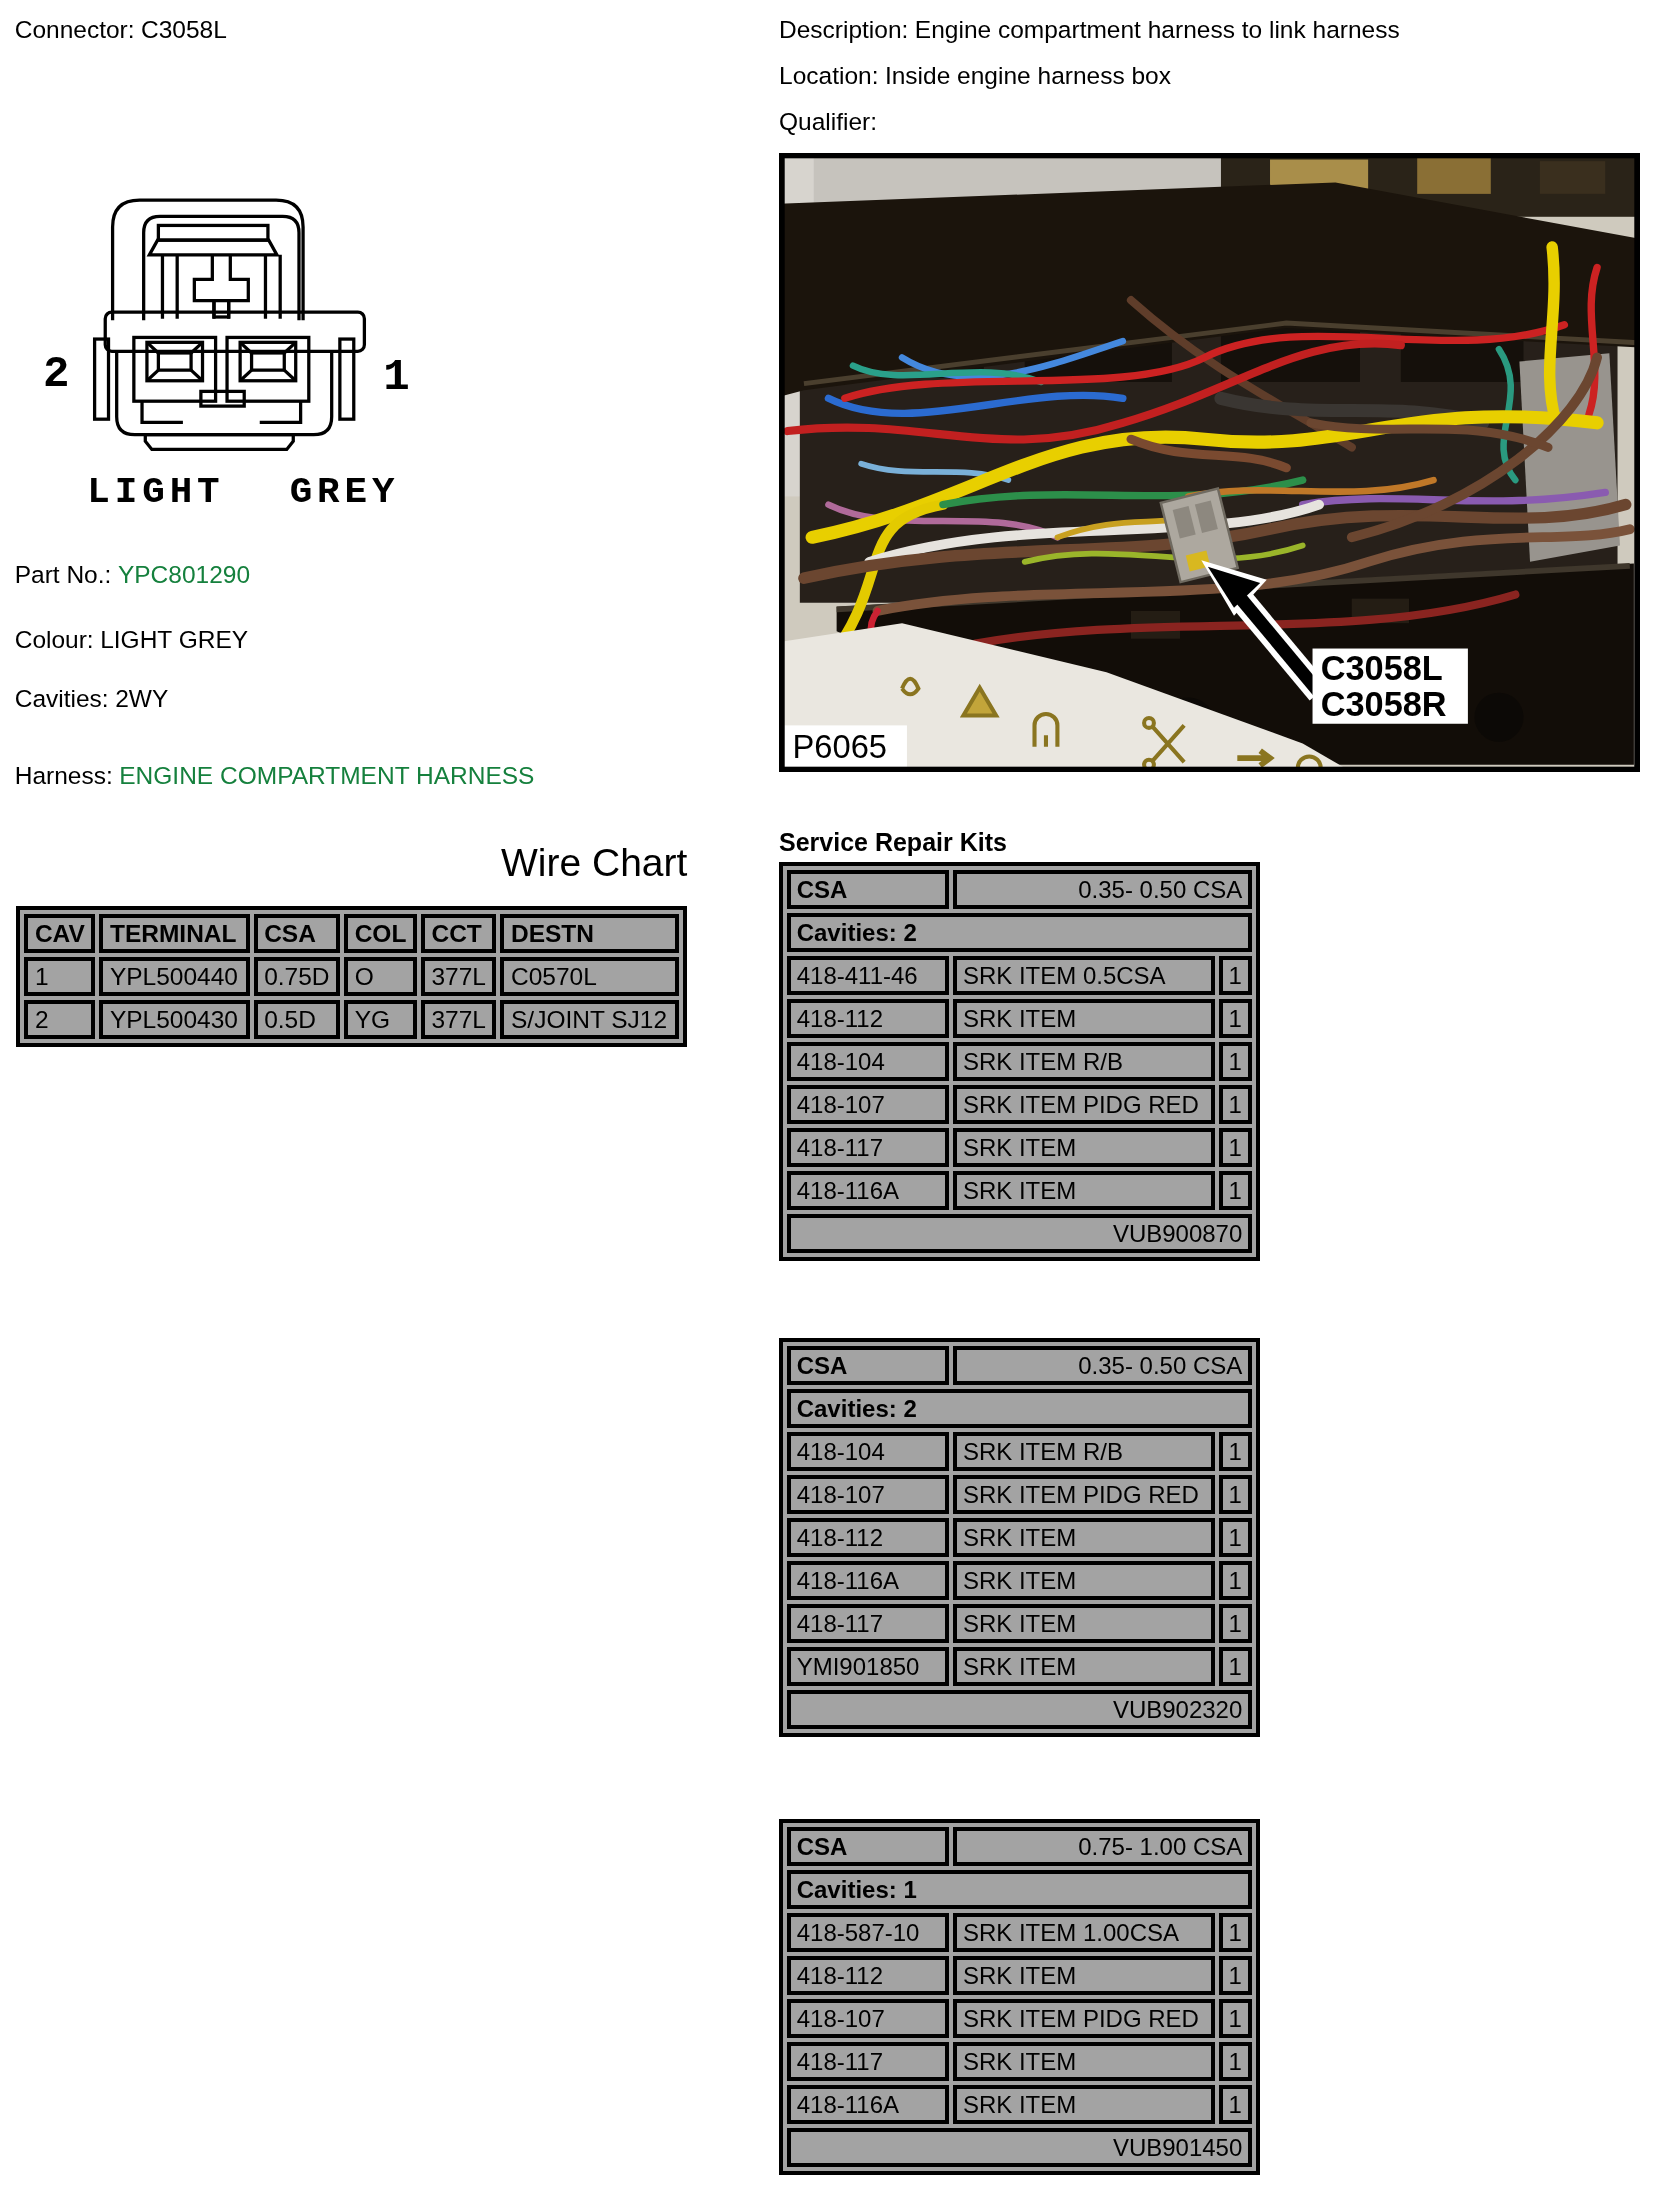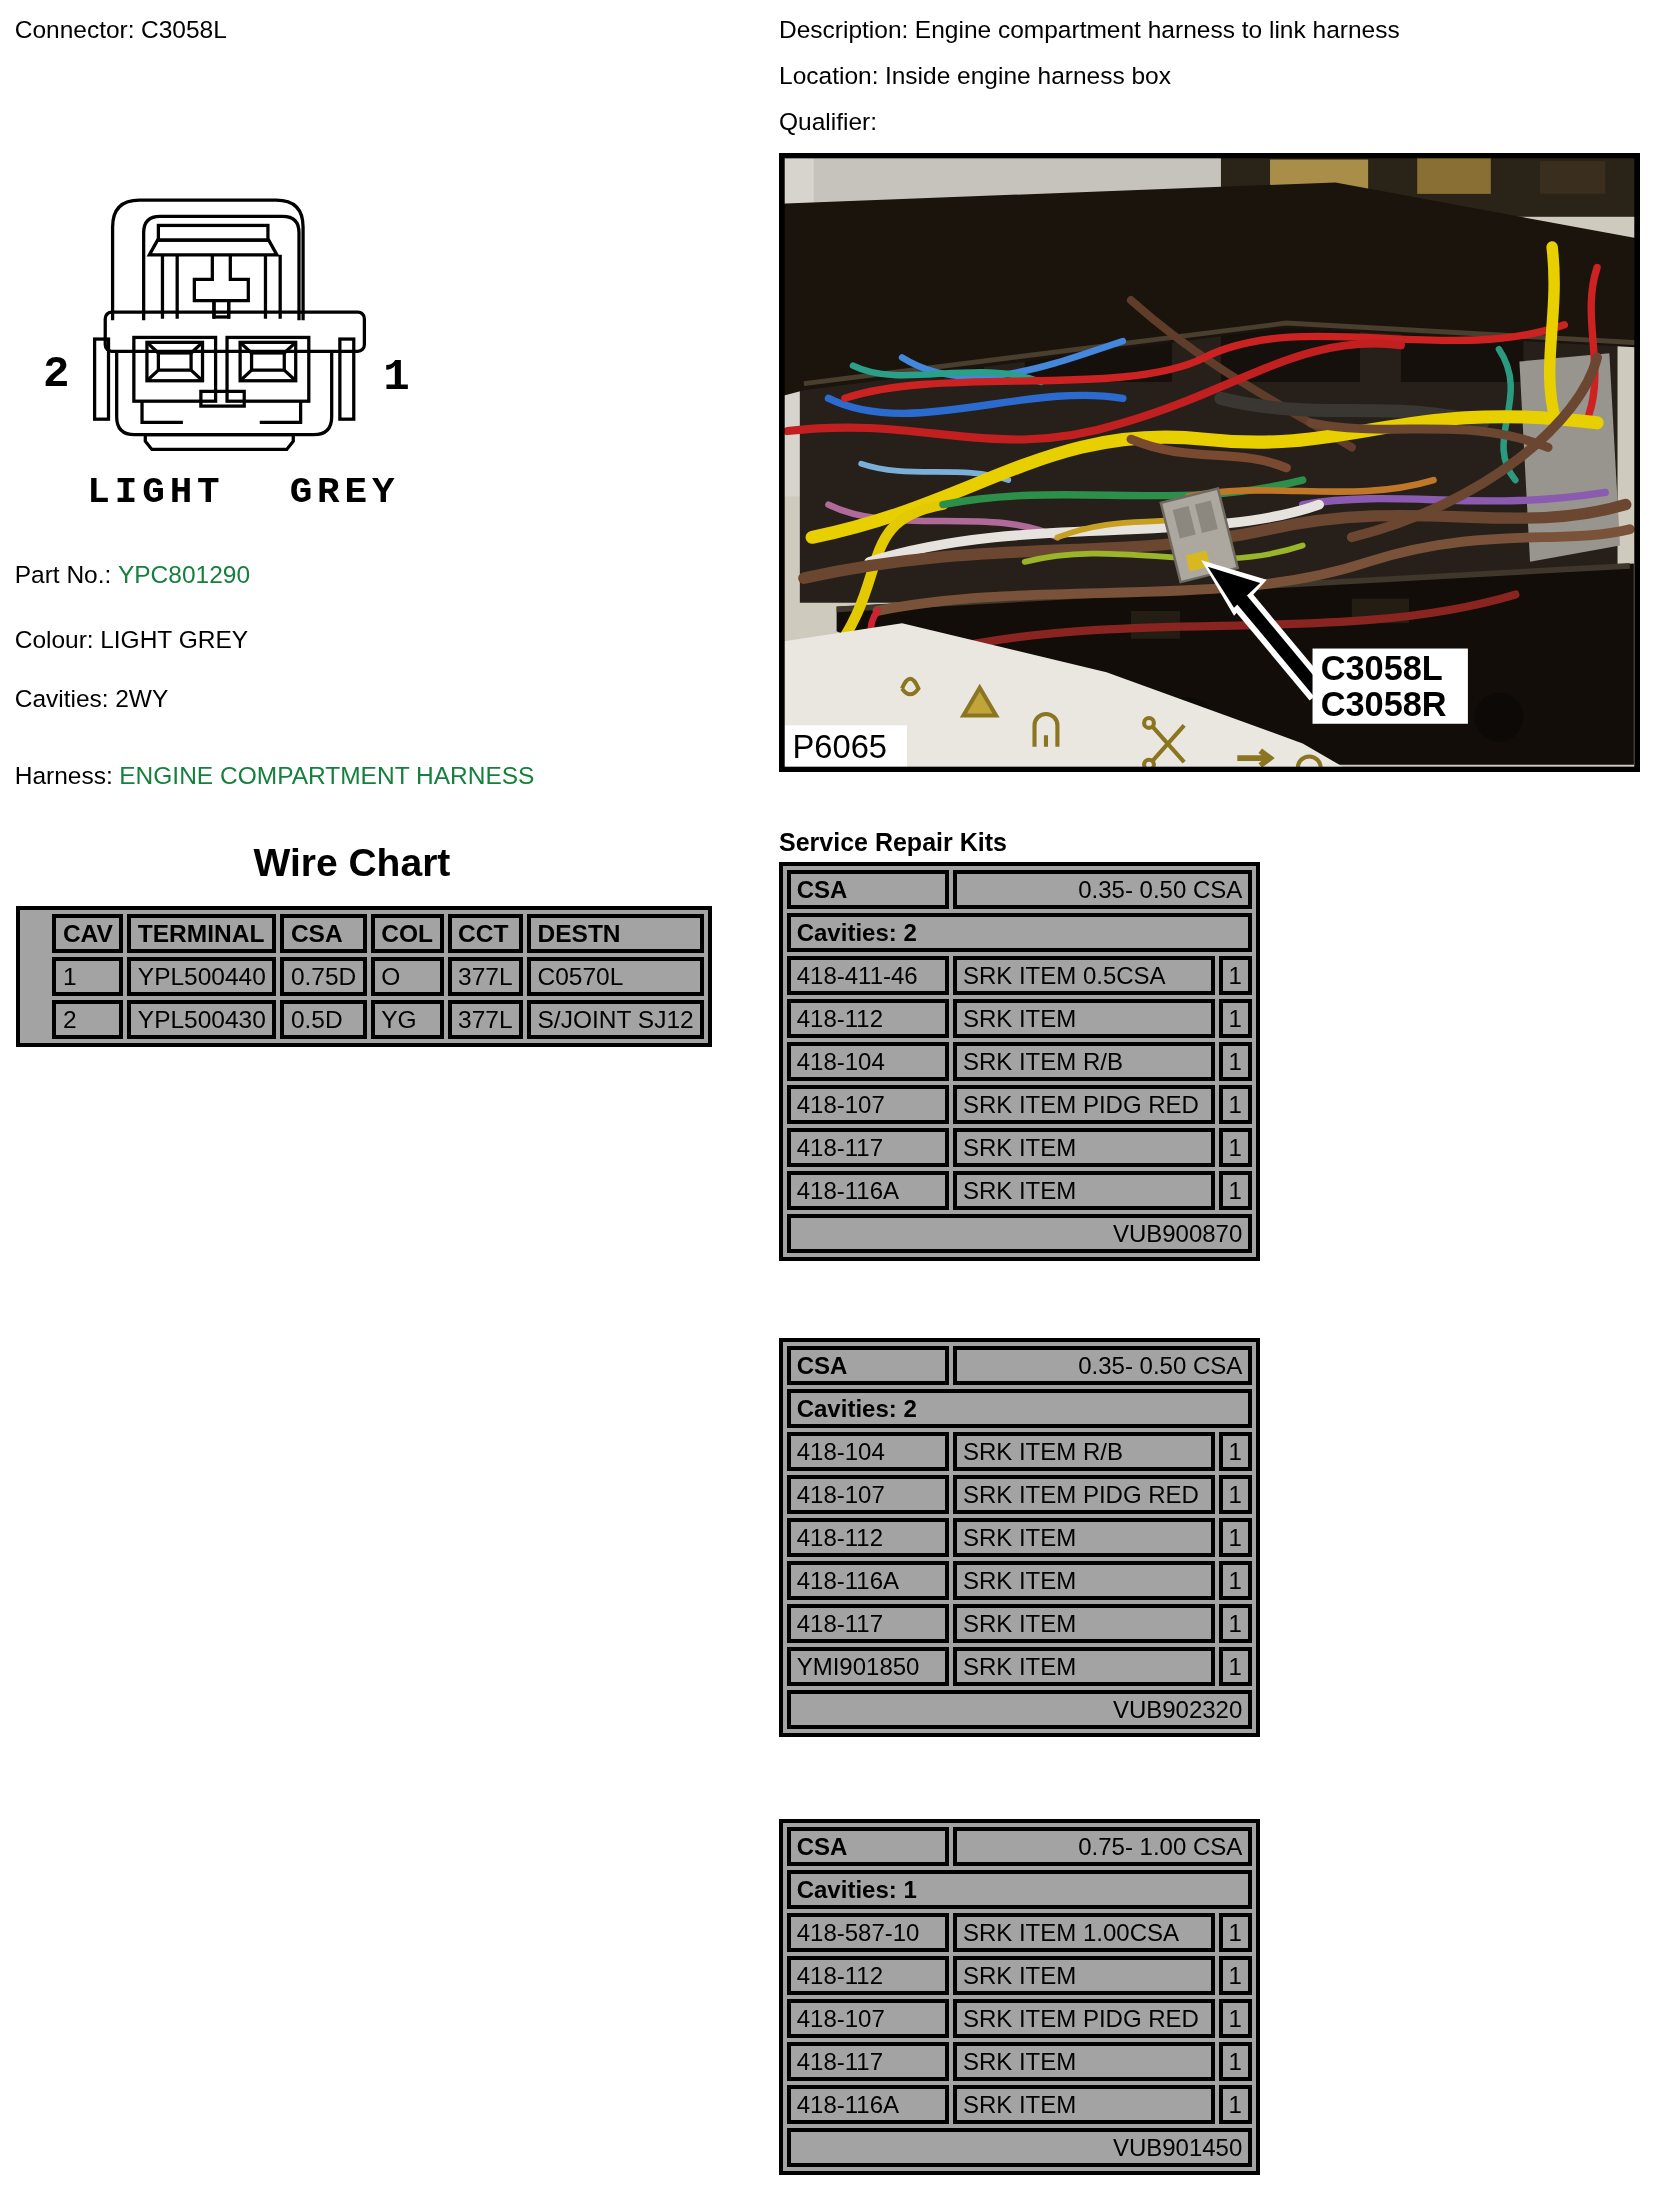--- a/index.html
+++ b/index.html
@@ -4,32 +4,32 @@
 <style>
   html,body { margin:0; padding:0; background:#ffffff; }
   #page {
     position:relative; width:1656px; height:2205px; background:#fff;
     font-family:"Liberation Sans", sans-serif; color:#000; overflow:hidden;
   }
   .abs { position:absolute; }
   .lbl { font-weight:normal; font-size:24.5px; white-space:nowrap; }
   .lbl .val { margin-left:6.5px; }
   .green { color:#15803d;text-align:right; }
-  .title-lg { font-weight:bold; font-size:39px; text-align:center; }
+  .title-lg { font-weight:normal; font-size:39px; text-align:right; }
   .sec-title { font-weight:bold; font-size:25px;text-align:center; }
 
   table.grid {
     border-collapse:separate; border-spacing:4.9px;
     border:4.9px solid #000; background:#a3a3a3;
   }
   table.grid td {
     border:4.1px solid #000; vertical-align:middle;
     font-size:24.5px; padding:0 6.5px; height:31px; white-space:nowrap;
   }
-  table.wire { width:671px;padding-left:28px; }
+  table.wire { width:671px; }
   table.wire td.hd { font-weight:bold; }
   table.srk { width:481px; }
   table.srk td { font-size:24px; padding:0 5.7px; }
   table.srk td.hd { font-weight:bold; }
   table.srk td.range { text-align:right; font-weight:normal; }
   table.srk td.kit { text-align:right; border:4.1px solid #000; }
   svg text { font-family:"Liberation Sans", sans-serif; }
   svg text.mono { font-family:"Liberation Mono", monospace; font-weight:bold; }
 </style>
 </head>

